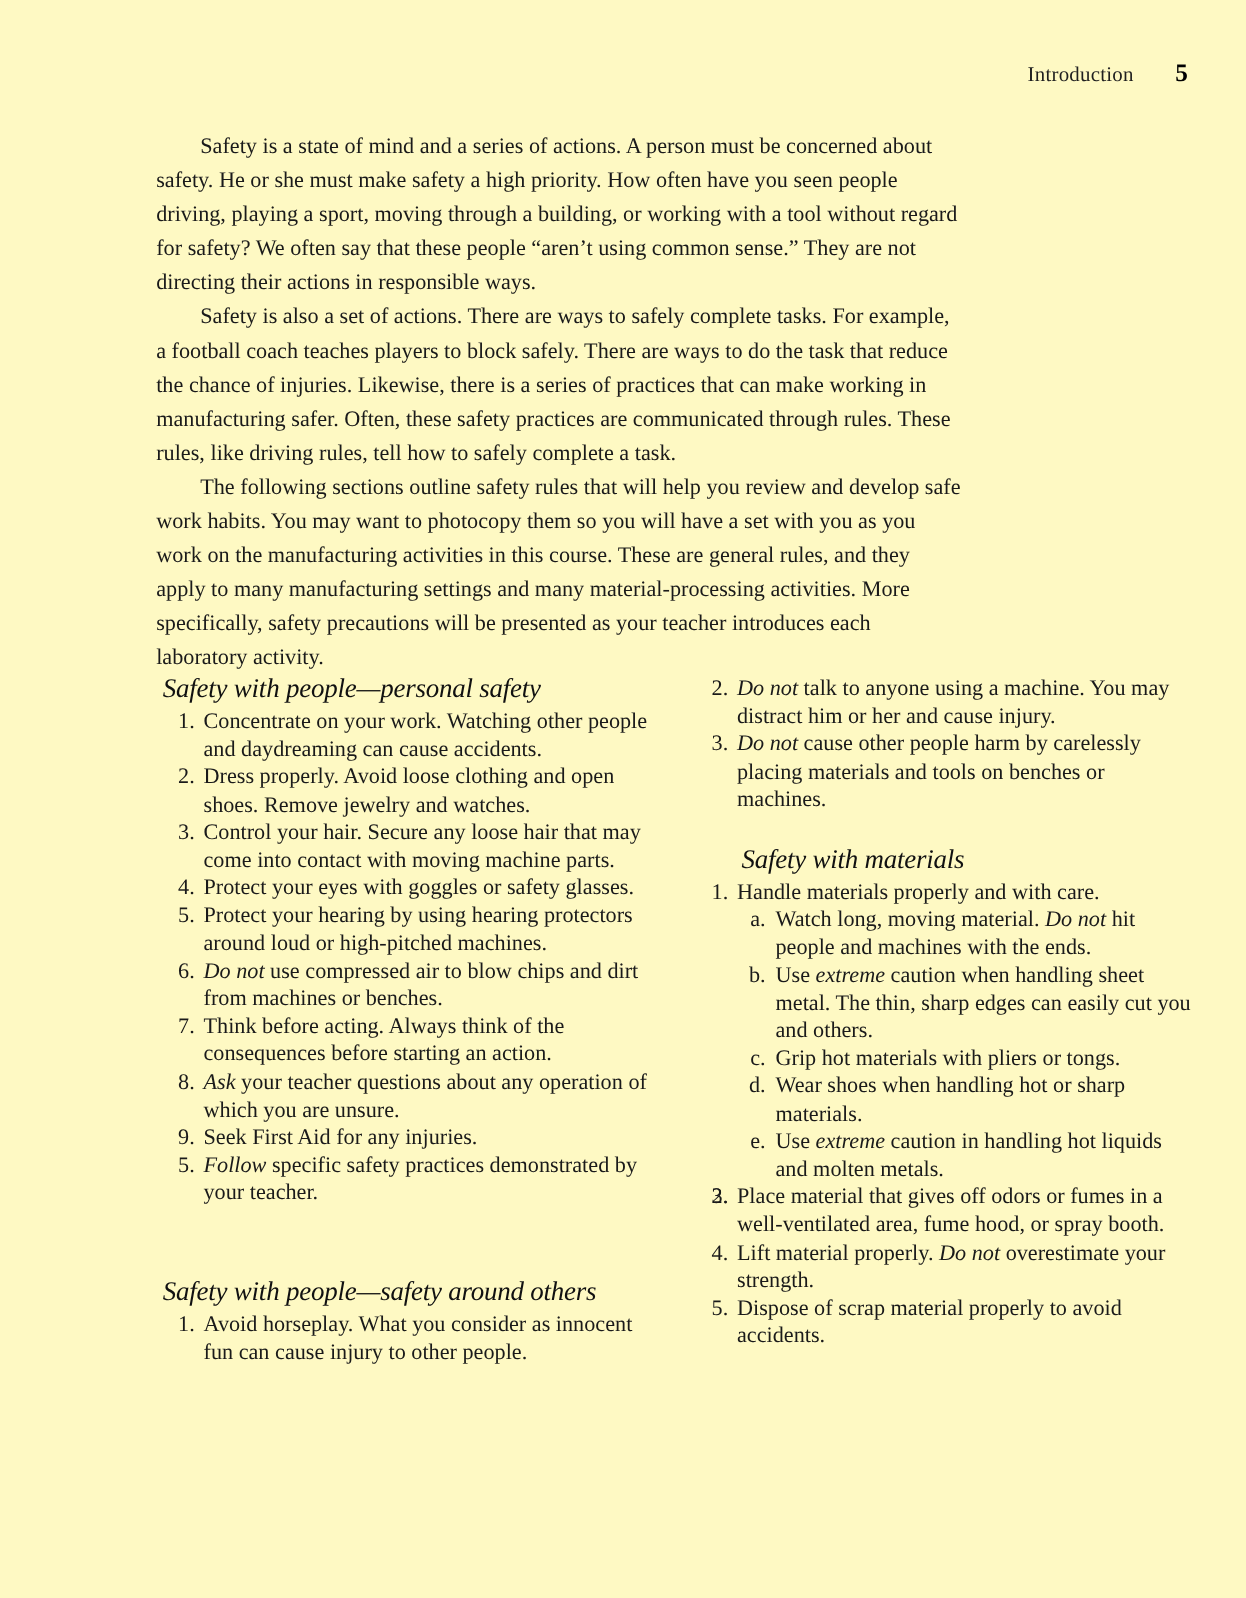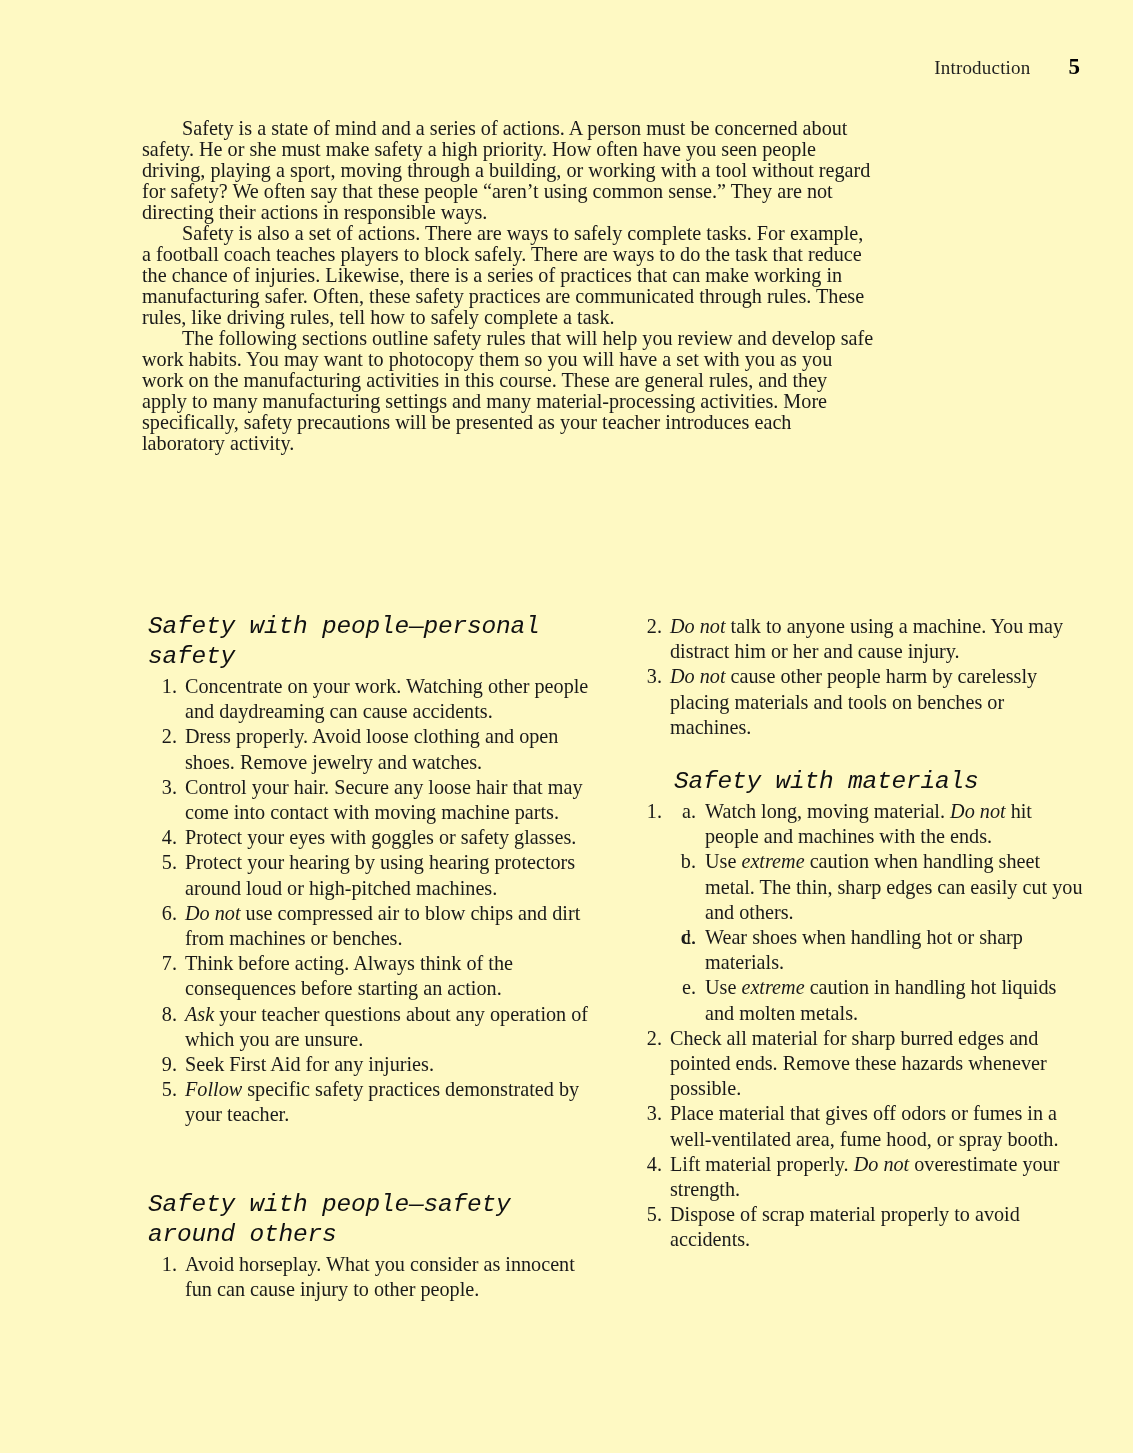--- a/index.html
+++ b/index.html
@@ -43,21 +43,21 @@
   
   .intro {
     position: absolute;
     top: 118px;
     left: 142px;
     width: 733px;
   }
   .intro p {
     margin: 0;
     font-size: 20.2px;
-    line-height: 21px;
+    line-height: 31px;
     text-indent: 40px;
     text-align: left;
     color: #1a1a1a;
   }
 
   
   .columns {
     position: absolute;
     top: 612px;
     left: 0;
@@ -67,21 +67,21 @@
   .col {
     position: absolute;
     top: 0;
     width: 455px;
   }
   .col-left  { left: 148px; }
   .col-right { left: 633px; }
 
   h2.section-heading {
     margin: 0;
-    font-family: Liberation Mono, monospace;
+    font-family: Liberation Serif, serif;
     font-style: italic;
     font-weight: normal;
     font-size: 24.5px;
     line-height: 30px;
     letter-spacing: -0.2px;
     color: #111111;
   }
 
   ol.rules {
     margin: 2px 0 0 0;
@@ -172,28 +172,28 @@
     </div>
 
     <div class="col col-right">
       <ol class="rules">
           <li><span class="num">2.</span><span><i>Do not</i> talk to anyone using a machine. You may distract him or her and cause injury.</span></li>
           <li><span class="num">3.</span><span><i>Do not</i> cause other people harm by carelessly placing materials and tools on benches or machines.</span></li>
         </ol>
 
       <h2 class="section-heading" style="margin-top:27px;margin-left:41px;">Safety with materials</h2>
       <ol class="rules">
-          <li><span class="num">1.</span><ol class="subrules">
+          <li><span class="num">1.</span><span>Handle materials properly and with care.</span><ol class="subrules">
               <li><span class="num">a.</span><span>Watch long, moving material. <i>Do not</i> hit people and machines with the ends.</span></li>
               <li><span class="num">b.</span><span>Use <i>extreme</i> caution when handling sheet metal. The thin, sharp edges can easily cut you and others.</span></li>
-              <li><span class="num">c.</span></li>
+              <li><span class="num">c.</span><span>Grip hot materials with pliers or tongs.</span></li>
               <li><span class="num">d.</span><span>Wear shoes when handling hot or sharp materials.</span></li>
               <li><span class="num">e.</span><span>Use <i>extreme</i> caution in handling hot liquids and molten metals.</span></li>
             </ol></li>
-          <li><span class="num">2.</span><span>Check all material for sharp burred edges and pointed ends. Remove these hazards whenever possible.</span></li>
+          <li><span class="num">2.</span></li>
           <li><span class="num">3.</span><span>Place material that gives off odors or fumes in a well-ventilated area, fume hood, or spray booth.</span></li>
           <li><span class="num">4.</span><span>Lift material properly. <i>Do not</i> overestimate your strength.</span></li>
           <li><span class="num">5.</span><span>Dispose of scrap material properly to avoid accidents.</span></li>
         </ol>
     </div>
 
   </div>
 </div>
 
 </body></html>

